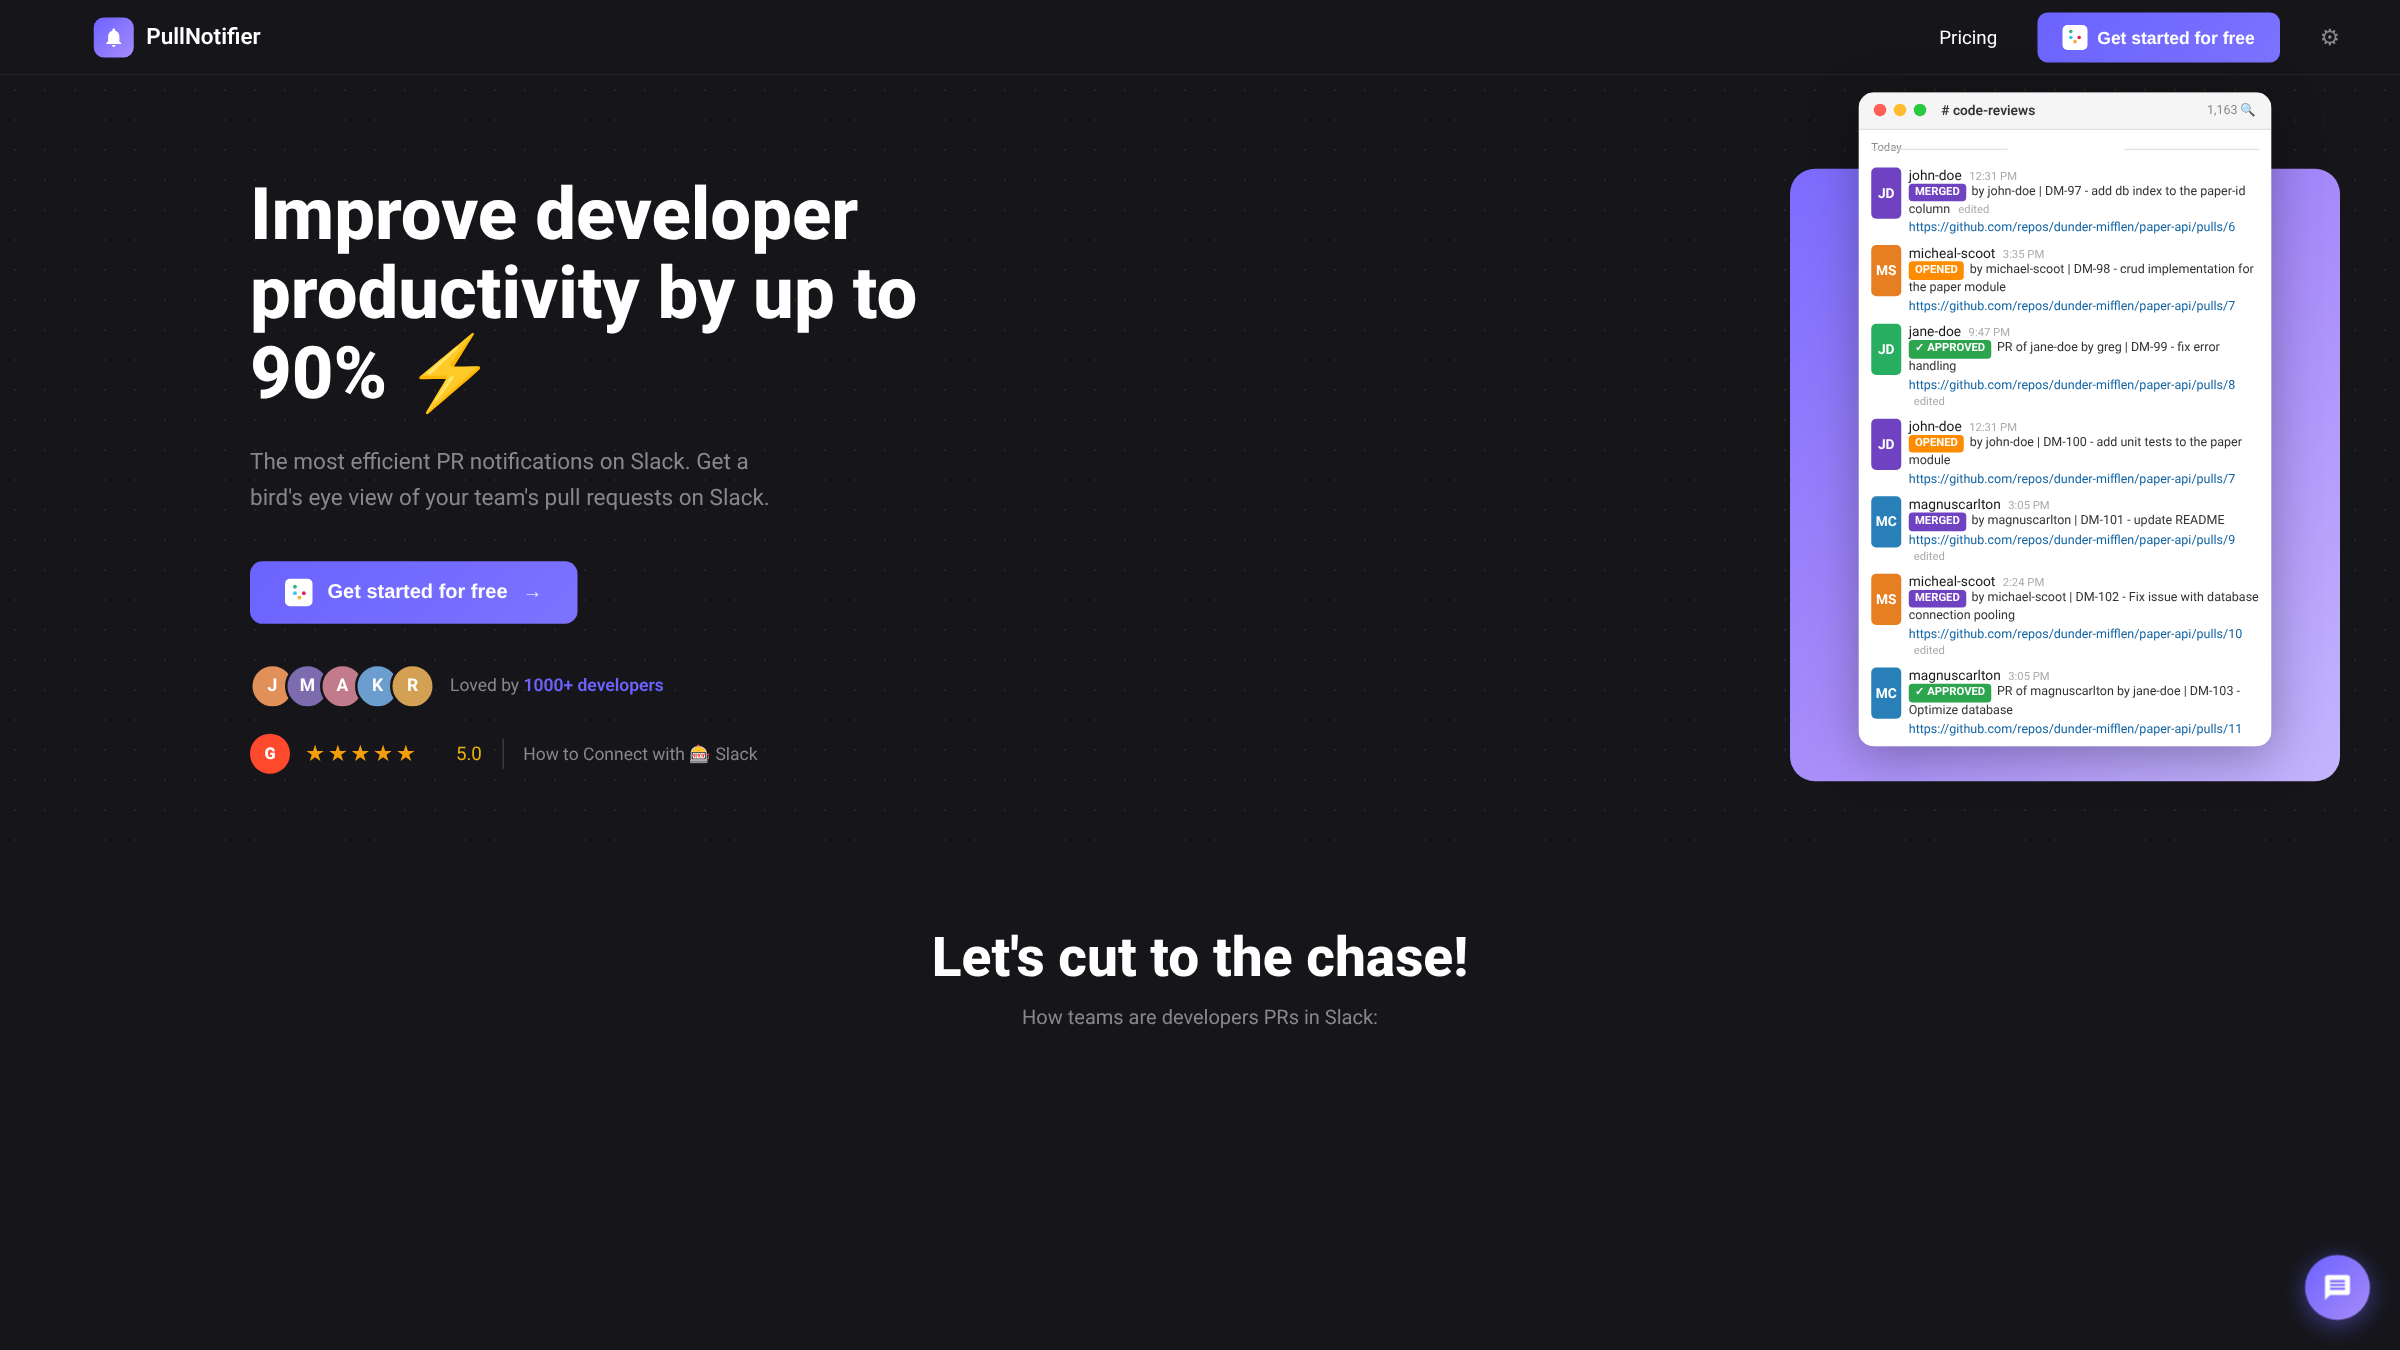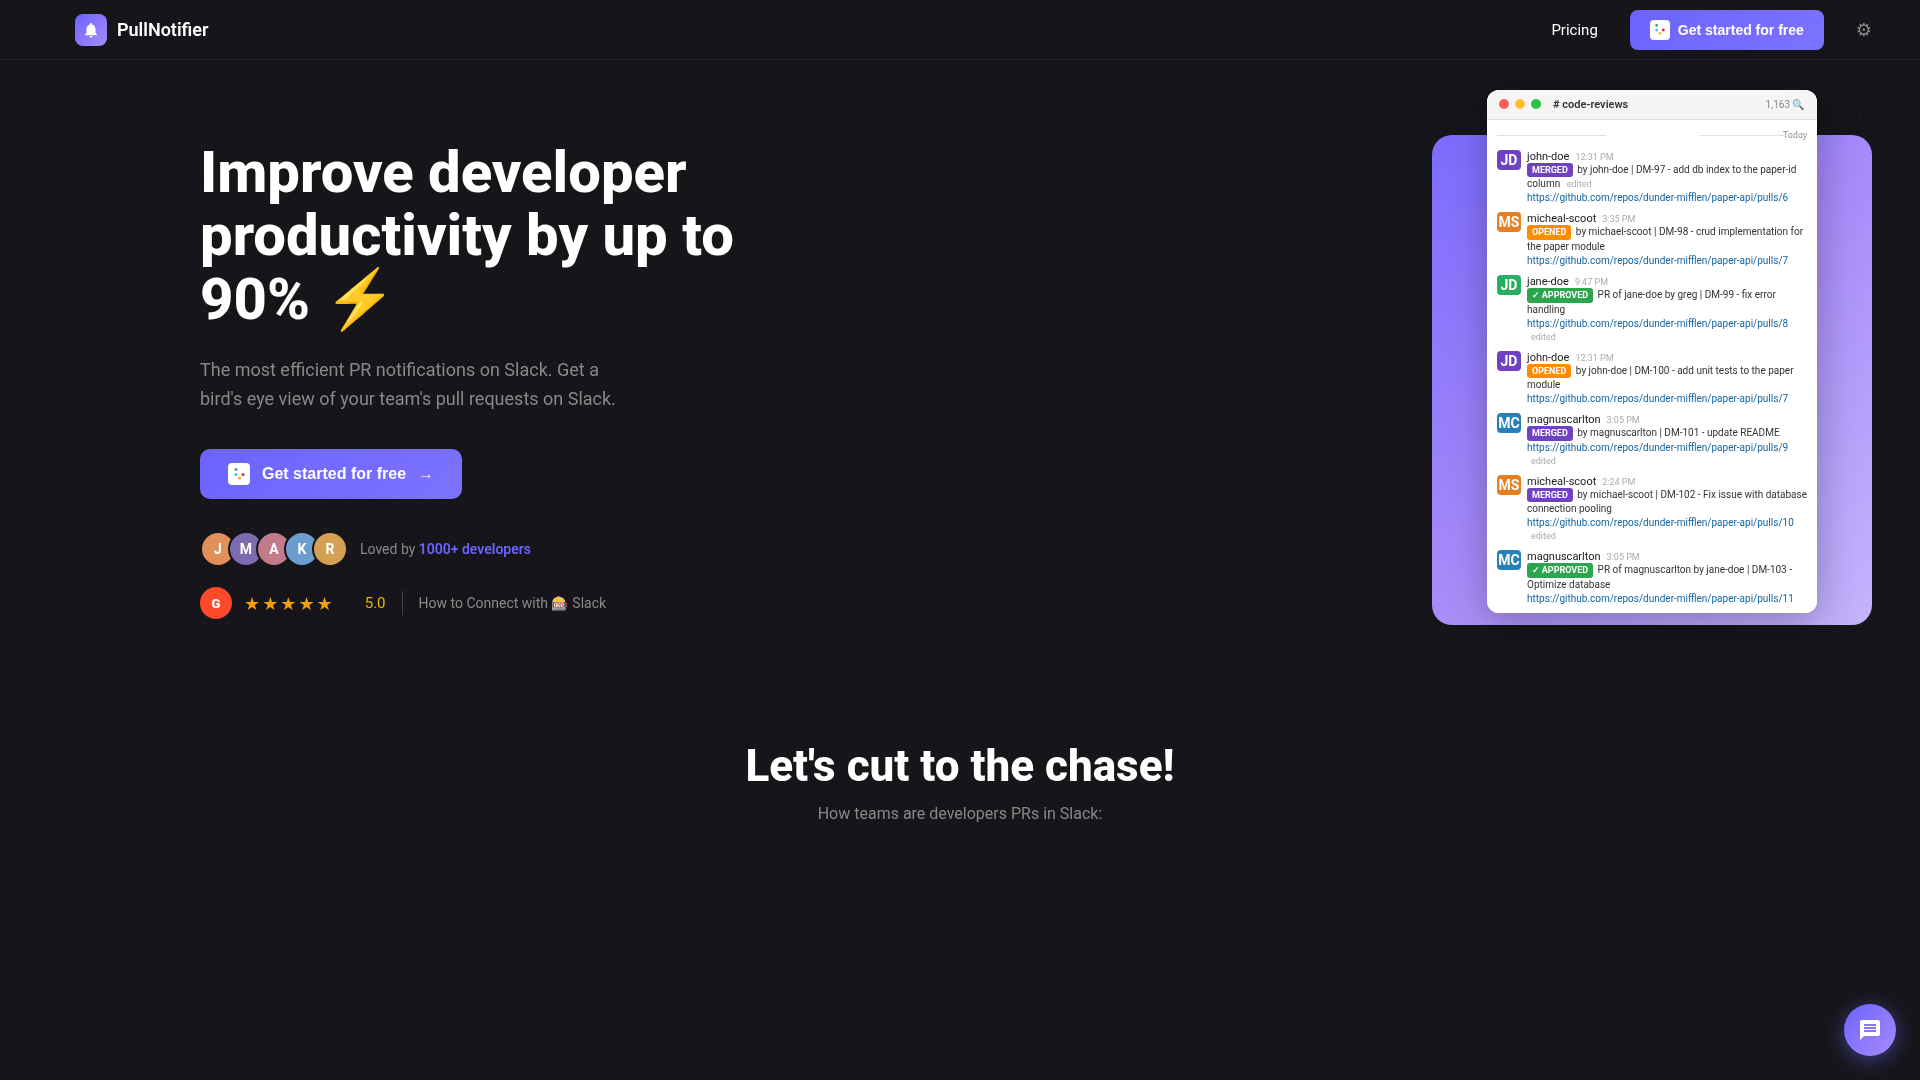--- a/index.html
+++ b/index.html
@@ -248,21 +248,21 @@
       box-shadow: 0 4px 20px rgba(0,0,0,0.2);
     }
     .int-icon svg {
       width: 36px;
       height: 36px;
     }
 
     
     .slack-mock {
       position: absolute;
-      bottom: 12px;
+      bottom: 28px;
       left: 50%;
       transform: translateX(-50%);
       width: 330px;
       background: #fff;
       border-radius: 12px;
       box-shadow: 0 8px 40px rgba(0,0,0,0.3);
       overflow: hidden;
       font-size: 11px;
       margin-top: 12px;
     }
@@ -290,21 +290,21 @@
       color: #888;
     }
     .slack-messages {
       padding: 8px 10px;
       display: flex;
       flex-direction: column;
       gap: 8px;
       background: #fff;
     }
     .slack-day {
-      text-align: right;
+      text-align: left;
       font-size: 9px;
       color: #888;
       margin: 2px 0;
       position: relative;
     }
     .slack-day::before, .slack-day::after {
       content: '';
       position: absolute;
       top: 50%;
       width: 35%;
@@ -313,27 +313,27 @@
     }
     .slack-day::before { left: 0; }
     .slack-day::after { right: 0; }
     .slack-msg {
       display: flex;
       gap: 6px;
       align-items: flex-start;
     }
     .msg-avatar {
       width: 24px;
-      height: 20px;
+      height: 41px;
       border-radius: 4px;
       flex-shrink: 0;
       display: flex;
       align-items: center;
       justify-content: center;
-      font-size: 14px;
+      font-size: 11px;
       color: #fff;
       font-weight: bold;
     }
     .msg-body {}
     .msg-header {
       display: flex;
       align-items: baseline;
       gap: 6px;
     }
     .msg-user {

